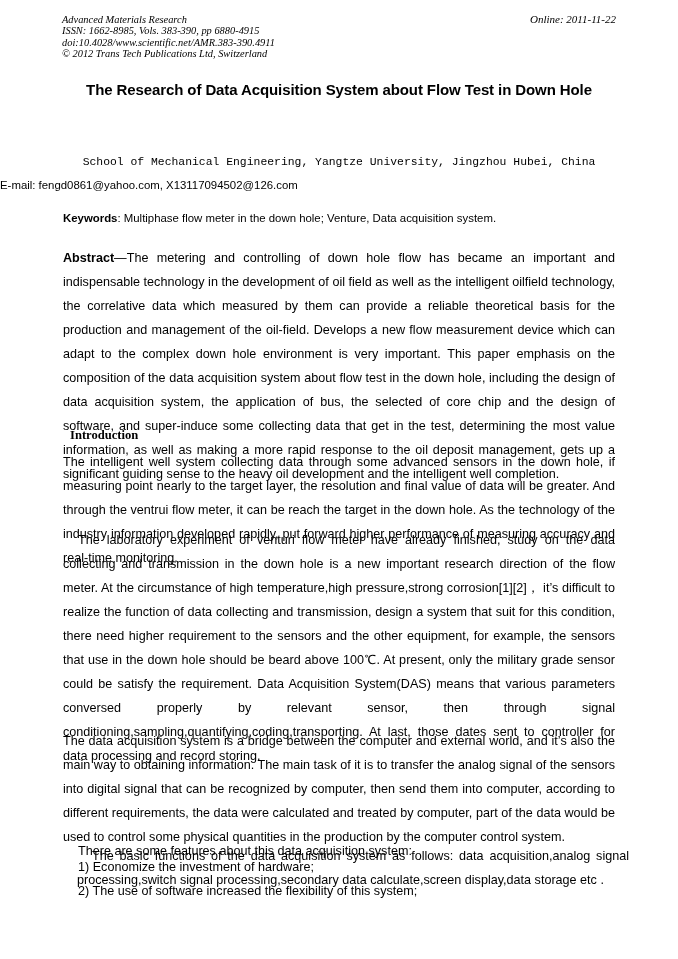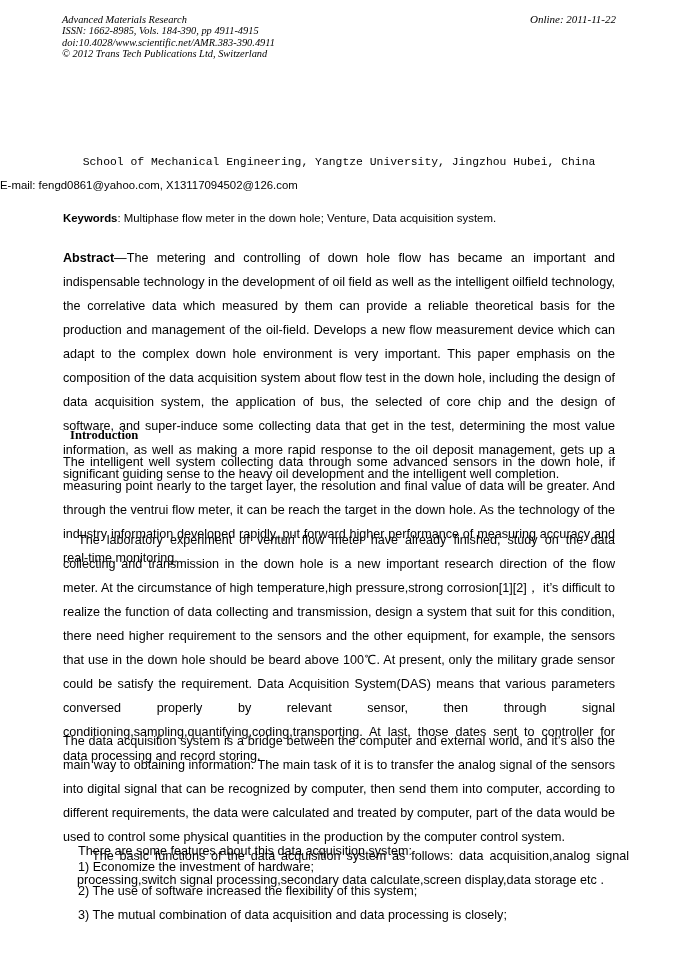--- a/index.html
+++ b/index.html
@@ -28,39 +28,39 @@
   .list { top: 855px; }
   .list div { padding-left: 15px; }
 </style>
 </head>
 <body>
 
 <div class="page">
 
   <div class="hdr">
     <div>Advanced Materials Research</div>
-    <div>ISSN: 1662-8985, Vols. 184-390, pp 4911-4915</div>
+    <div>ISSN: 1662-8985, Vols. 383-390, pp 6880-4915</div>
     <div>doi:10.4028/www.scientific.net/AMR.383-390.4911</div>
     <div>© 2012 Trans Tech Publications Ltd, Switzerland</div>
   </div>
   <div class="hdr-right">Online: 2011-11-22</div>
 
+  <div class="title">The Research of Data Acquisition System about Flow Test in Down Hole</div>
   <div class="affil">School of Mechanical Engineering, Yangtze University, Jingzhou Hubei, China</div>
   <div class="email">E-mail: fengd0861@yahoo.com, X13117094502@126.com</div>
 
   <div class="keywords"><b>Keywords</b><span>: Multiphase flow meter in the down hole; Venture, Data acquisition system.</span></div>
 
   <div class="block body-text abstract"><b>Abstract</b><span>—The metering and controlling of down hole flow has became an important and indispensable technology in the development of oil field as well as the intelligent oilfield technology, the correlative data which measured by them can provide a reliable theoretical basis for the production and management of the oil-field. Develops a new flow measurement device which can adapt to the complex down hole environment is very important. This paper emphasis on the composition of the data acquisition system about flow test in the down hole, including the design of data acquisition system, the application of bus, the selected of core chip and the design of software, and super-induce some collecting data that get in the test, determining the most value information, as well as making a more rapid response to the oil deposit management, gets up a significant guiding sense to the heavy oil development and the intelligent well completion.</span></div>
 
   <div class="sec-head intro-head">Introduction</div>
   <div class="block body-text intro-p1">The intelligent well system collecting data through some advanced sensors in the down hole, if measuring point nearly to the target layer, the resolution and final value of data will be greater. And through the ventrui flow meter, it can be reach the target in the down hole. As the technology of the industry information developed rapidly, put forward higher performance of measuring accuracy and real-time monitoring.</div>
   <div class="block body-text intro-p2">The laboratory experiment of venturi flow meter have already finished, study on the data collecting and transmission in the down hole is a new important research direction of the flow meter. At the circumstance of high temperature,high pressure,strong corrosion[1][2]， it’s difficult to realize the function of data collecting and transmission, design a system that suit for this condition, there need higher requirement to the sensors and the other equipment, for example, the sensors that use in the down hole should be beard above 100℃. At present, only the military grade sensor could be satisfy the requirement. Data Acquisition System(DAS) means that various parameters conversed properly by relevant sensor, then through signal conditioning,sampling,quantifying,coding,transporting. At last, those dates sent to controller for data processing and record storing.</div>
 
   <div class="block body-text func-p1">The data acquisition system is a bridge between the computer and external world, and it’s also the main way to obtaining information. The main task of it is to transfer the analog signal of the sensors into digital signal that can be recognized by computer, then send them into computer, according to different requirements, the data were calculated and treated by computer, part of the data would be used to control some physical quantities in the production by the computer control system.</div>
   <div class="block body-text func-p2">The basic functions of the data acquisition system as follows: data acquisition,analog signal processing,switch signal processing,secondary data calculate,screen display,data storage etc .</div>
   <div class="block body-text feat-intro">There are some features about this data acquisition system:</div>
   <div class="block body-text list">
     <div>1) Economize the investment of hardware;</div>
     <div>2) The use of software increased the flexibility of this system;</div>
-    <div>3) The mutual combination of data acquisition and data processing is closely;</div>
   </div>
 
 </div>
 
 </body></html>

